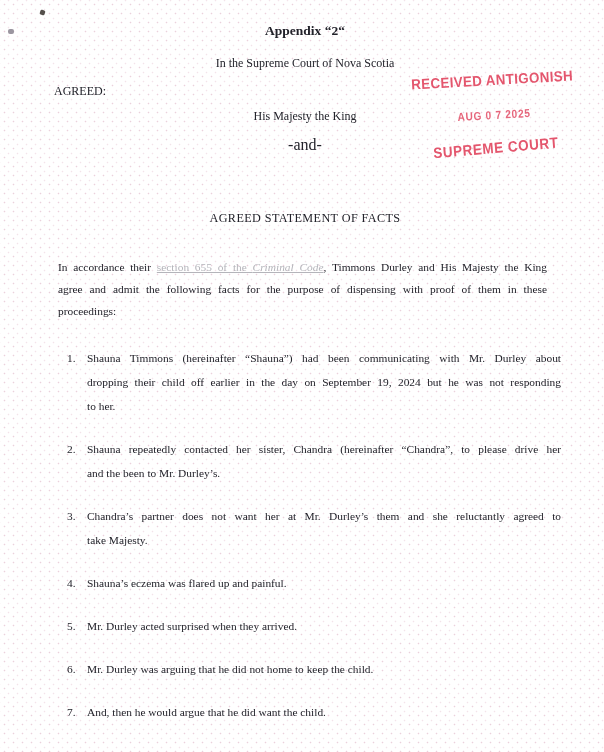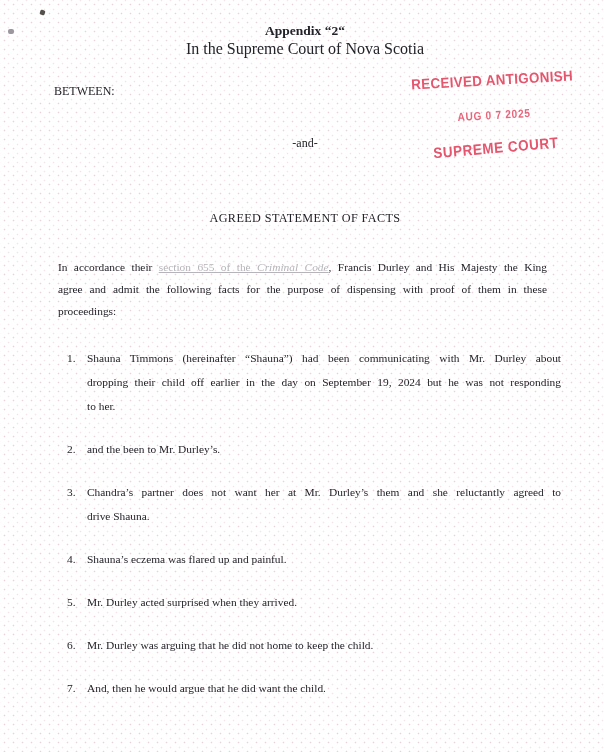--- a/index.html
+++ b/index.html
@@ -12,24 +12,24 @@
     background-color:#ffffff;
     background-image:
       radial-gradient(circle, rgba(216,164,186,0.50) 0.7px, transparent 1.1px),
       radial-gradient(circle, rgba(216,164,186,0.30) 0.7px, transparent 1.1px);
     background-size:9px 9px, 9px 9px;
     background-position:0 0, 4px 5px;
   }
   .center-block { position:absolute; left:10px; width:590px; text-align:center; }
 
   .appendix-title { top:23px; font-size:13.5px; font-weight:bold; }
-  .court-line    { top:40px; font-size:16px; }
+  .court-line    { top:56px; font-size:12px; }
   .between-label { position:absolute; left:54px; top:84px; font-size:12px; }
   .party-1       { top:109px; font-size:12px; }
-  .and-sep       { top:136px; font-size:12px; }
+  .and-sep       { top:136px; font-size:16px; }
   .party-2       { top:159px; font-size:12px; }
 
   .stamp {
     position:absolute; left:398px; top:72px; width:192px;
     text-align:center;
     font-family:"Liberation Sans", sans-serif;
     font-weight:700;
     transform:rotate(-3.2deg);
     opacity:0.93;
   }
@@ -59,60 +59,62 @@
 </head>
 <body>
 
 <div class="page">
 
   <div class="speck speck-a"></div>
   <div class="speck speck-b"></div>
 
   <div class="center-block appendix-title">Appendix “2“</div>
   <div class="center-block court-line">In the Supreme Court of Nova Scotia</div>
-  <div class="between-label">BETWEEN:</div>
+  <div class="between-label">AGREED:</div>
+  <div class="center-block party-1">His Majesty the King</div>
   <div class="center-block and-sep">-and-</div>
 
   <div class="stamp" style="color: rgb(226, 74, 99);">
     <div class="stamp-line1">RECEIVED ANTIGONISH</div>
     <div class="stamp-line2">AUG 0 7 2025</div>
     <div class="stamp-line3">SUPREME COURT</div>
   </div>
 
   <div class="center-block doc-heading">AGREED STATEMENT OF FACTS</div>
 
   <div class="intro">
-    <div class="jl"><span>In accordance their </span><a class="code-link"><span>section 655 of the </span><em>Criminal Code</em></a><span>, Francis Durley and His Majesty the King</span></div>
+    <div class="jl"><span>In accordance their </span><a class="code-link"><span>section 655 of the </span><em>Criminal Code</em></a><span>, Timmons Durley and His Majesty the King</span></div>
     <div class="jl">agree and admit the following facts for the purpose of dispensing with proof of them in these</div>
     <div>proceedings:</div>
   </div>
 
   <div class="facts">
 
     <div class="fact">
       <span class="fact-num">1.</span>
       <span class="fact-body">
         <div class="jl">Shauna Timmons (hereinafter “Shauna”) had been communicating with Mr. Durley about</div>
         <div class="jl">dropping their child off earlier in the day on September 19, 2024 but he was not responding</div>
         <div>to her.</div>
       </span>
     </div>
 
     <div class="fact">
       <span class="fact-num">2.</span>
       <span class="fact-body">
+        <div class="jl">Shauna repeatedly contacted her sister, Chandra (hereinafter “Chandra”, to please drive her</div>
         <div>and the been to Mr. Durley’s.</div>
       </span>
     </div>
 
     <div class="fact">
       <span class="fact-num">3.</span>
       <span class="fact-body">
         <div class="jl">Chandra’s partner does not want her at Mr. Durley’s them and she reluctantly agreed to</div>
-        <div>drive Shauna.</div>
+        <div>take Majesty.</div>
       </span>
     </div>
 
     <div class="fact">
       <span class="fact-num">4.</span>
       <span class="fact-body">
         <div>Shauna’s eczema was flared up and painful.</div>
       </span>
     </div>
 

